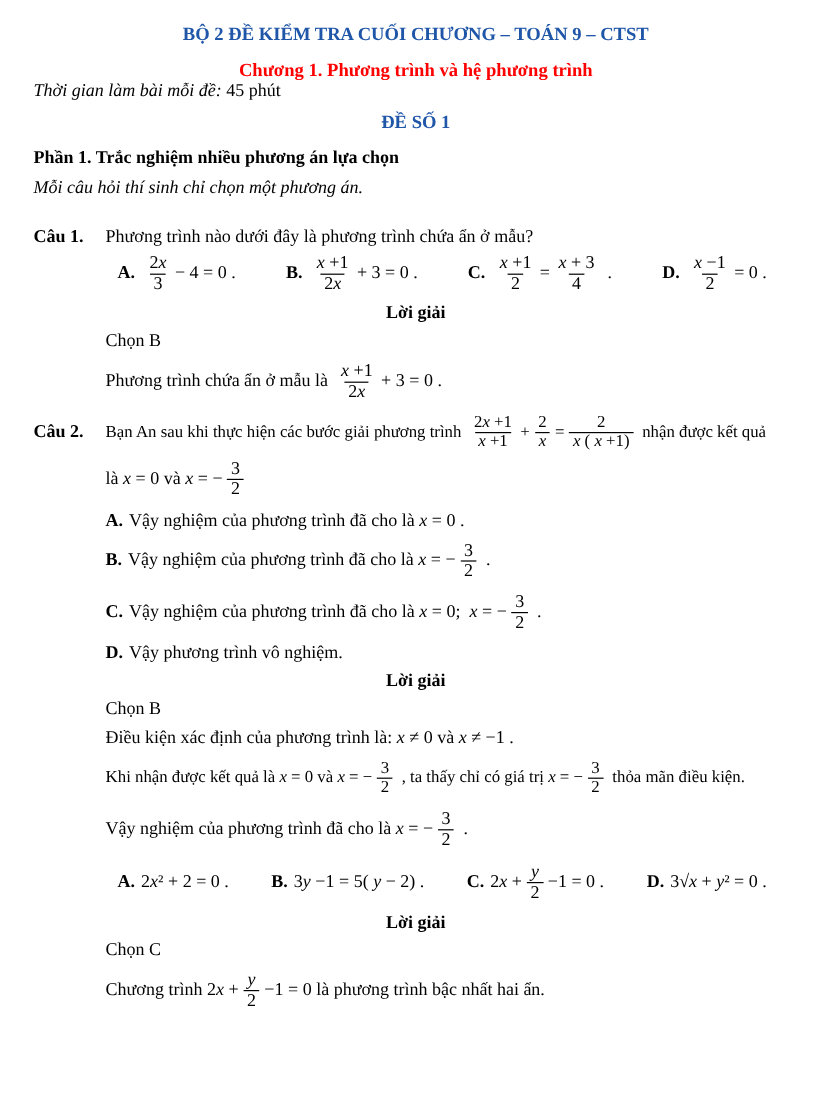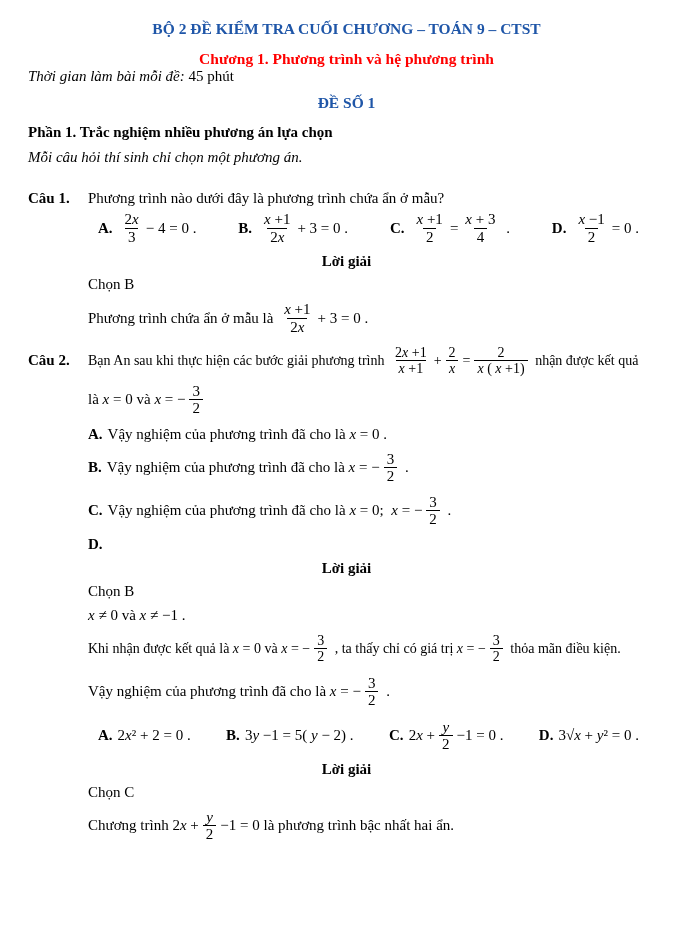--- a/index.html
+++ b/index.html
@@ -189,25 +189,29 @@
         <span class="tx mt"><i>x</i> = 0;  <i>x</i> = −</span>
         <span class="frac">
           <span class="fn">3</span>
           <span class="fd">2</span>
         </span>
         <span class="tx mt"> .</span>
       </span>
   </div>
   <div class="opt-line">
     <span class="olabel">D.</span>
+    <span class="eq">
+        <span class="tx">Vậy phương trình vô nghiệm.</span>
+      </span>
   </div>
 
   <div class="sol-head">Lời giải</div>
   <div class="chon">Chọn B</div>
   <div class="sol-line">
+      <span class="tx">Điều kiện xác định của phương trình là: </span>
       <span class="tx mt"><i>x</i> ≠ 0</span>
       <span class="tx"> và </span>
       <span class="tx mt"><i>x</i> ≠ −1 .</span>
     </div>
   <div class="sol-line fit">
       <span class="tx">Khi nhận được kết quả là </span>
       <span class="tx mt"><i>x</i> = 0</span>
       <span class="tx"> và </span>
       <span class="tx mt"><i>x</i> = −</span>
       <span class="frac">

